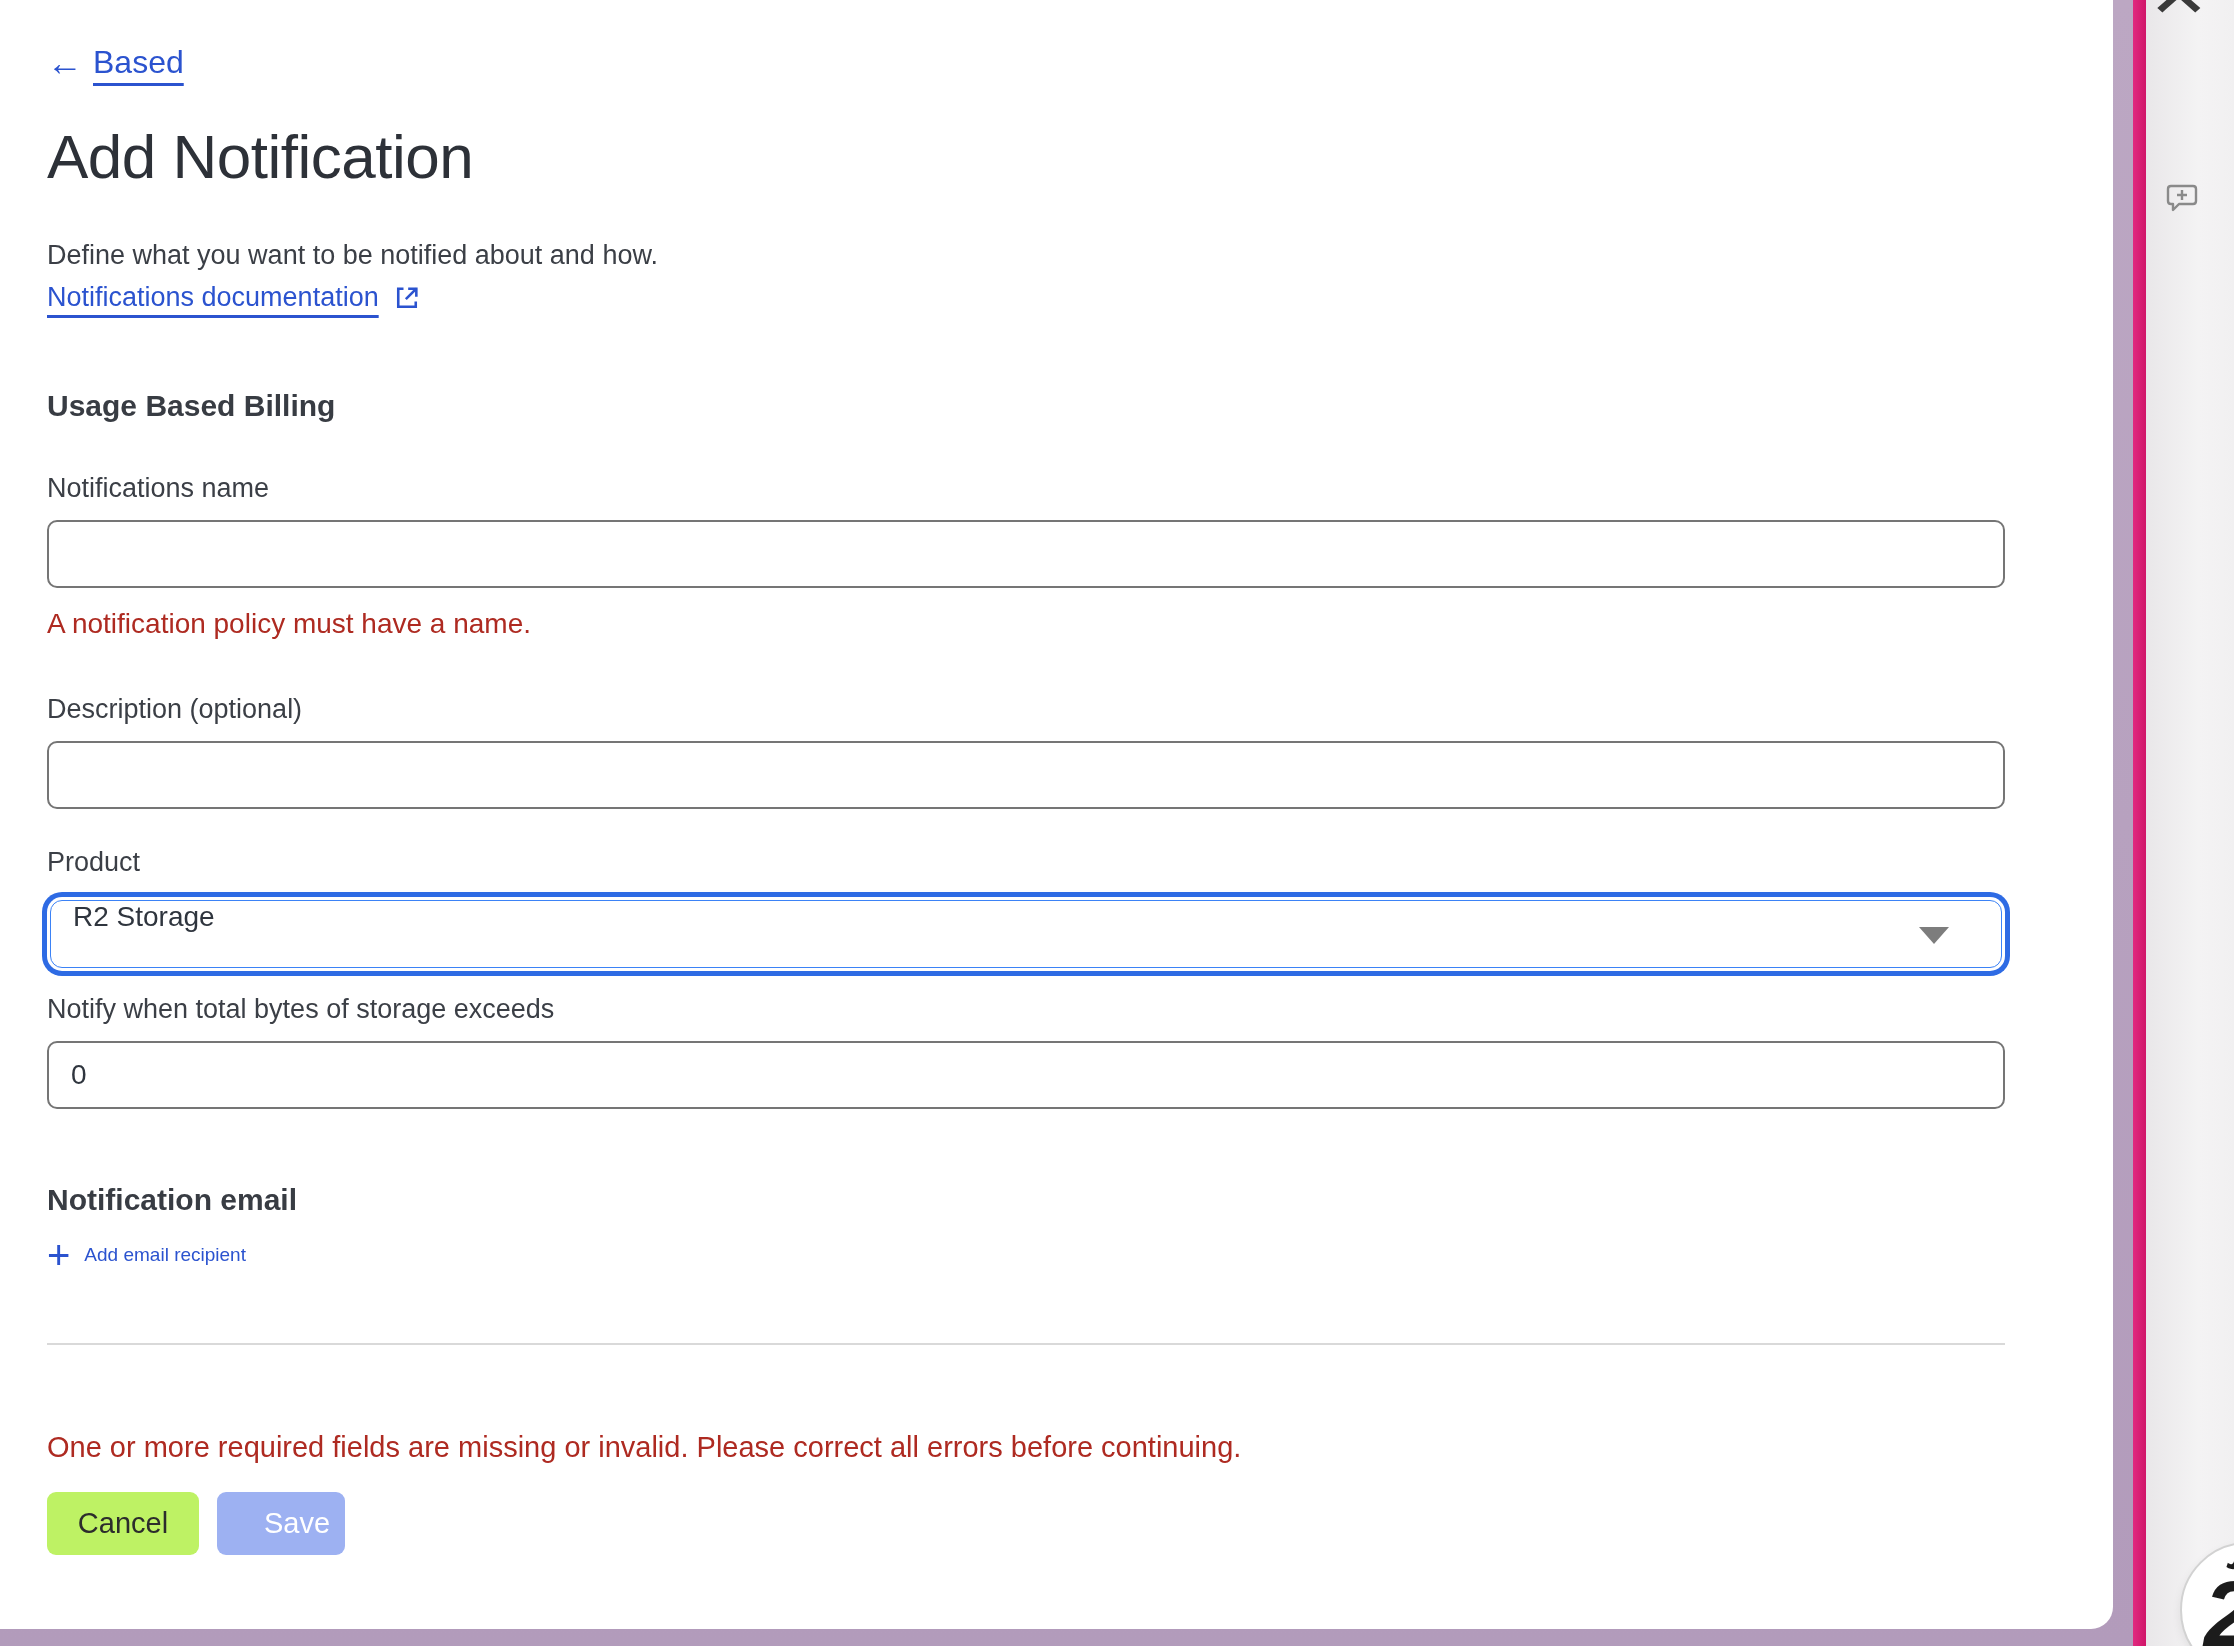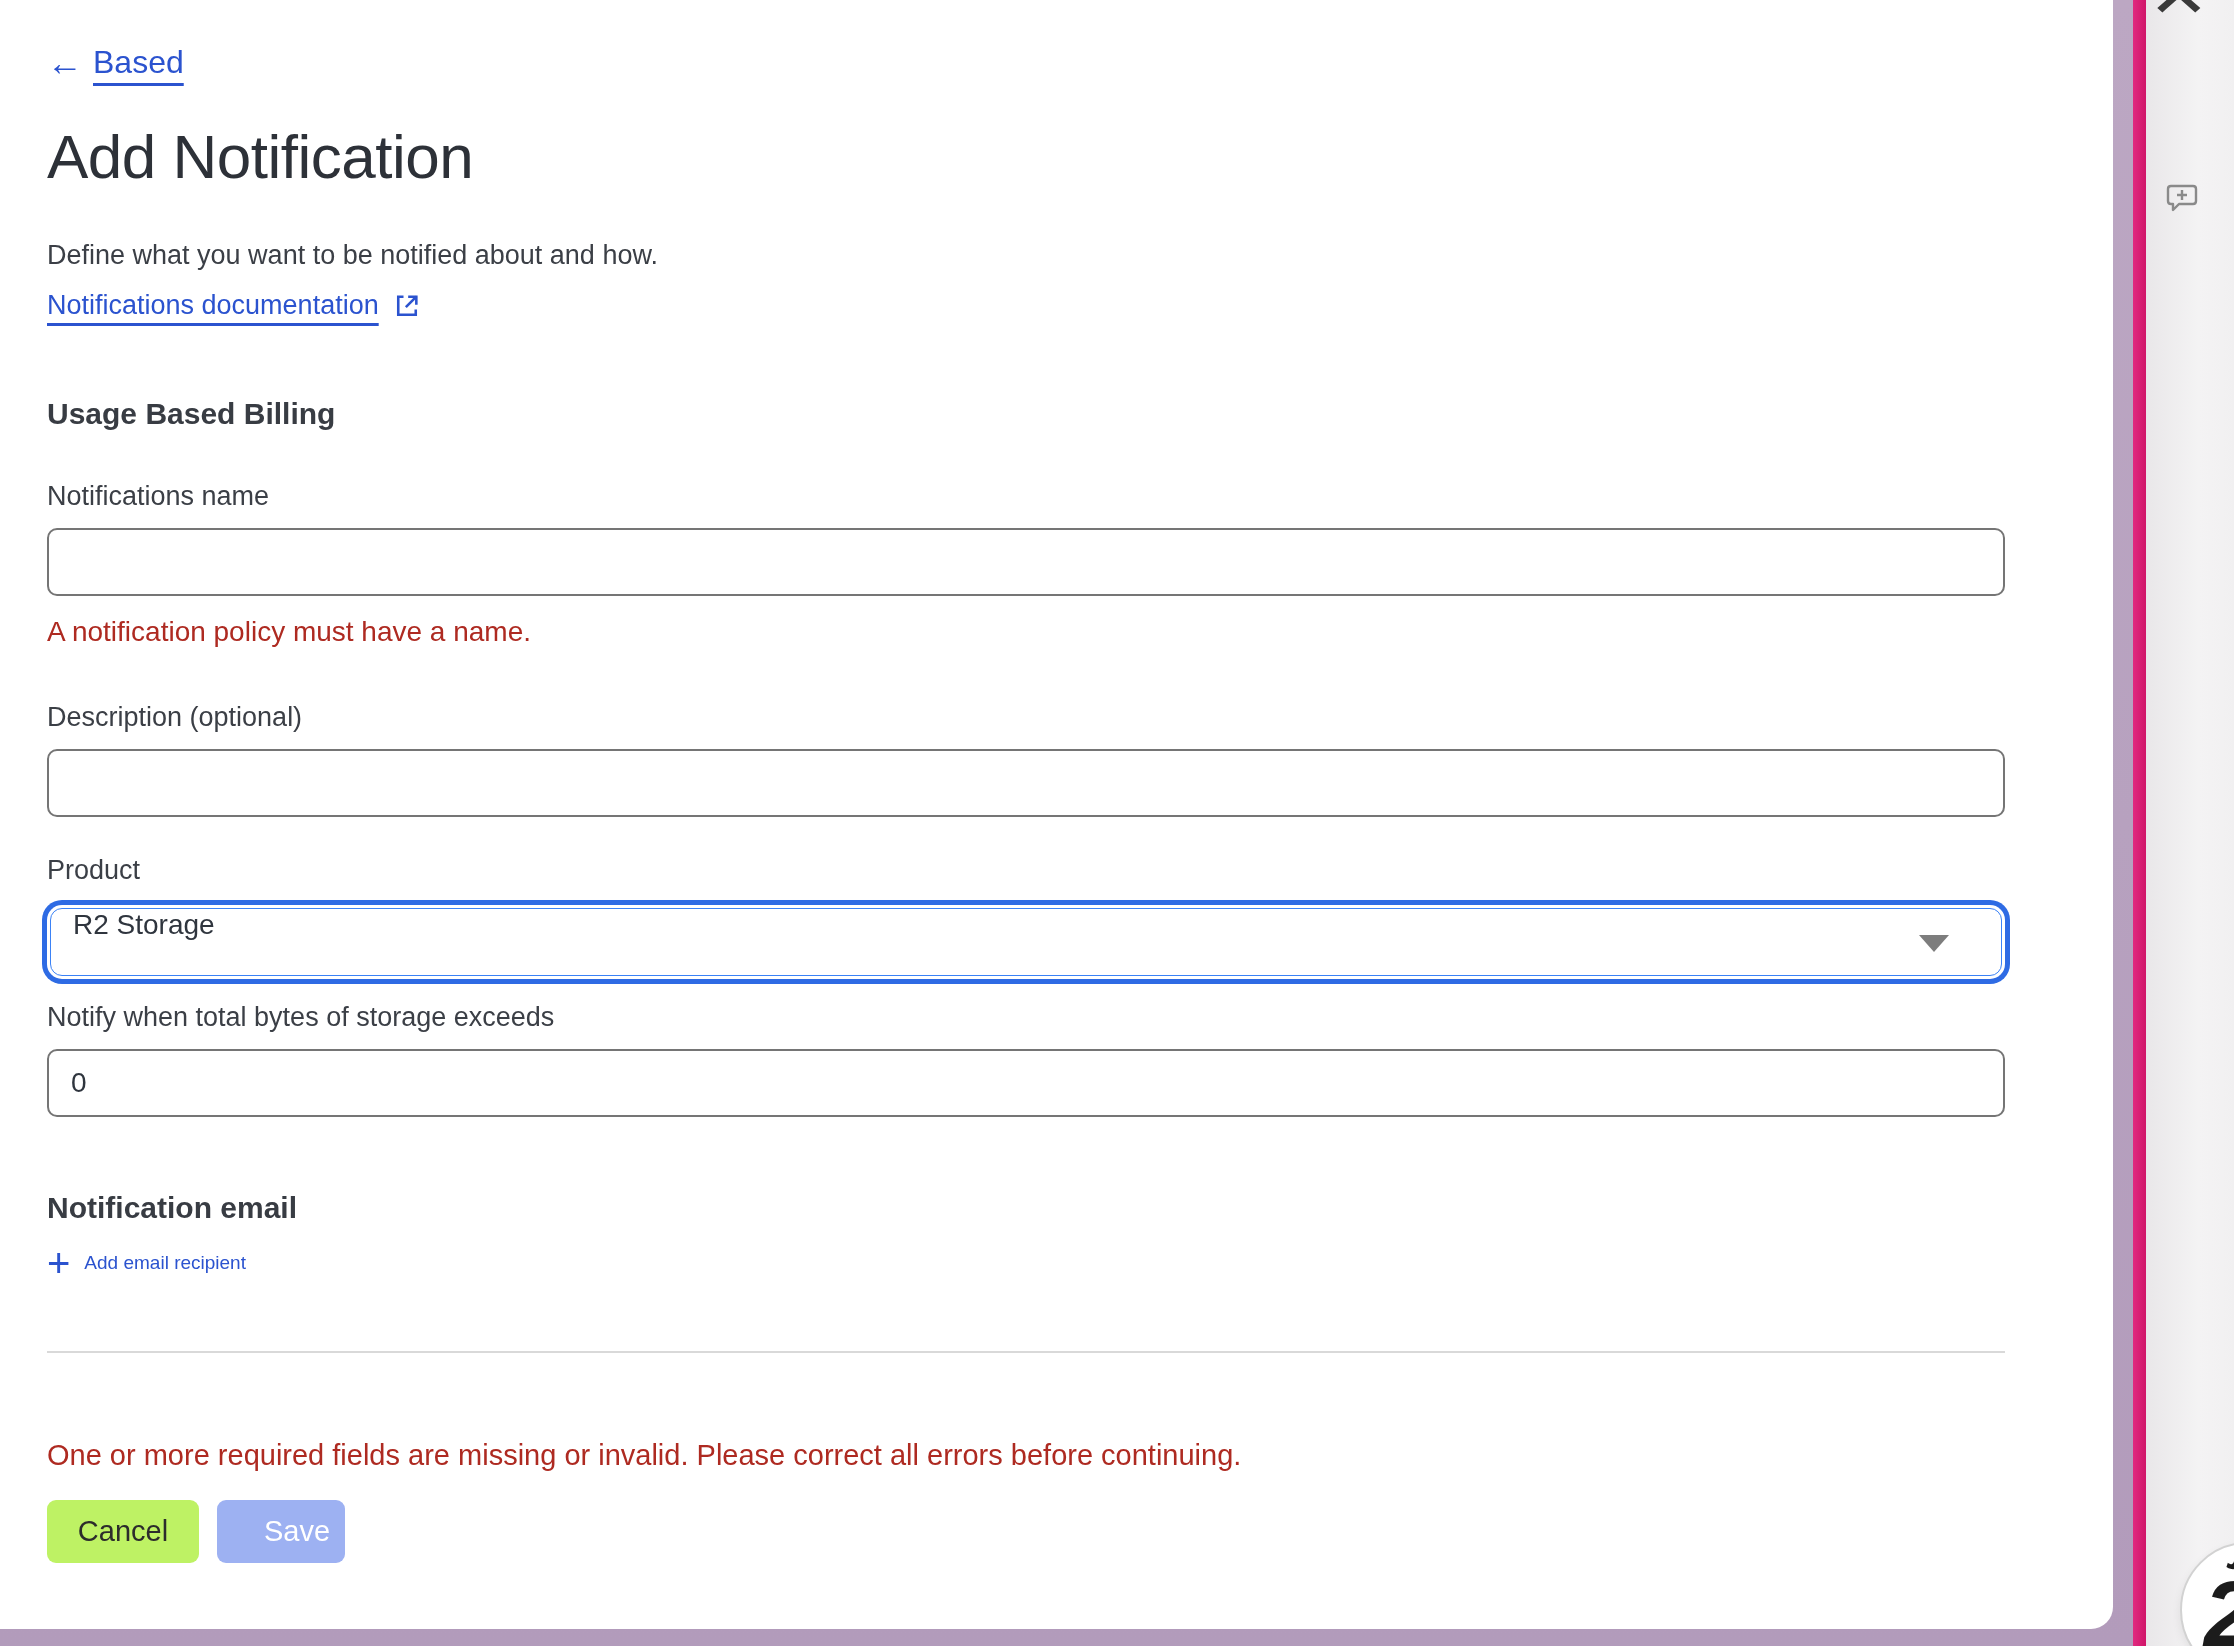--- a/index.html
+++ b/index.html
@@ -35,21 +35,21 @@
   }
 
   h1.page-title {
     margin-top: 40px;
     font-size: 62px; font-weight: 400; color: #2d3138;
     letter-spacing: -0.5px;
   }
 
   .subtitle { margin-top: 48px; font-size: 27px; color: #3b3f46; }
 
-  .doc-row { margin-top: 19px; display: flex; align-items: center; gap: 14px; }
+  .doc-row { margin-top: 11px; display: flex; align-items: center; gap: 14px; }
   .doc-link {
     color: #2b53cf; font-size: 27px; text-decoration: underline;
     text-decoration-thickness: 3px; text-underline-offset: 9px; cursor: pointer;
   }
   .ext-icon { width: 28px; height: 28px; display: inline-block; }
 
   h2.section-title { margin-top: 76px; font-size: 30px; font-weight: 700; color: #383c43; }
 
   .field-label { font-size: 27px; color: #3b3f46; }
   .lbl-name { margin-top: 50px; }

